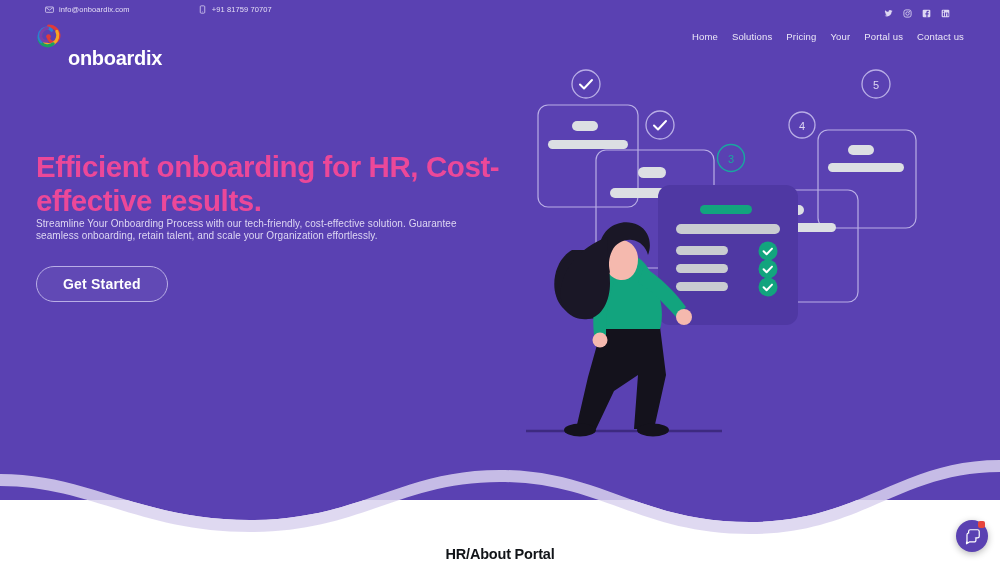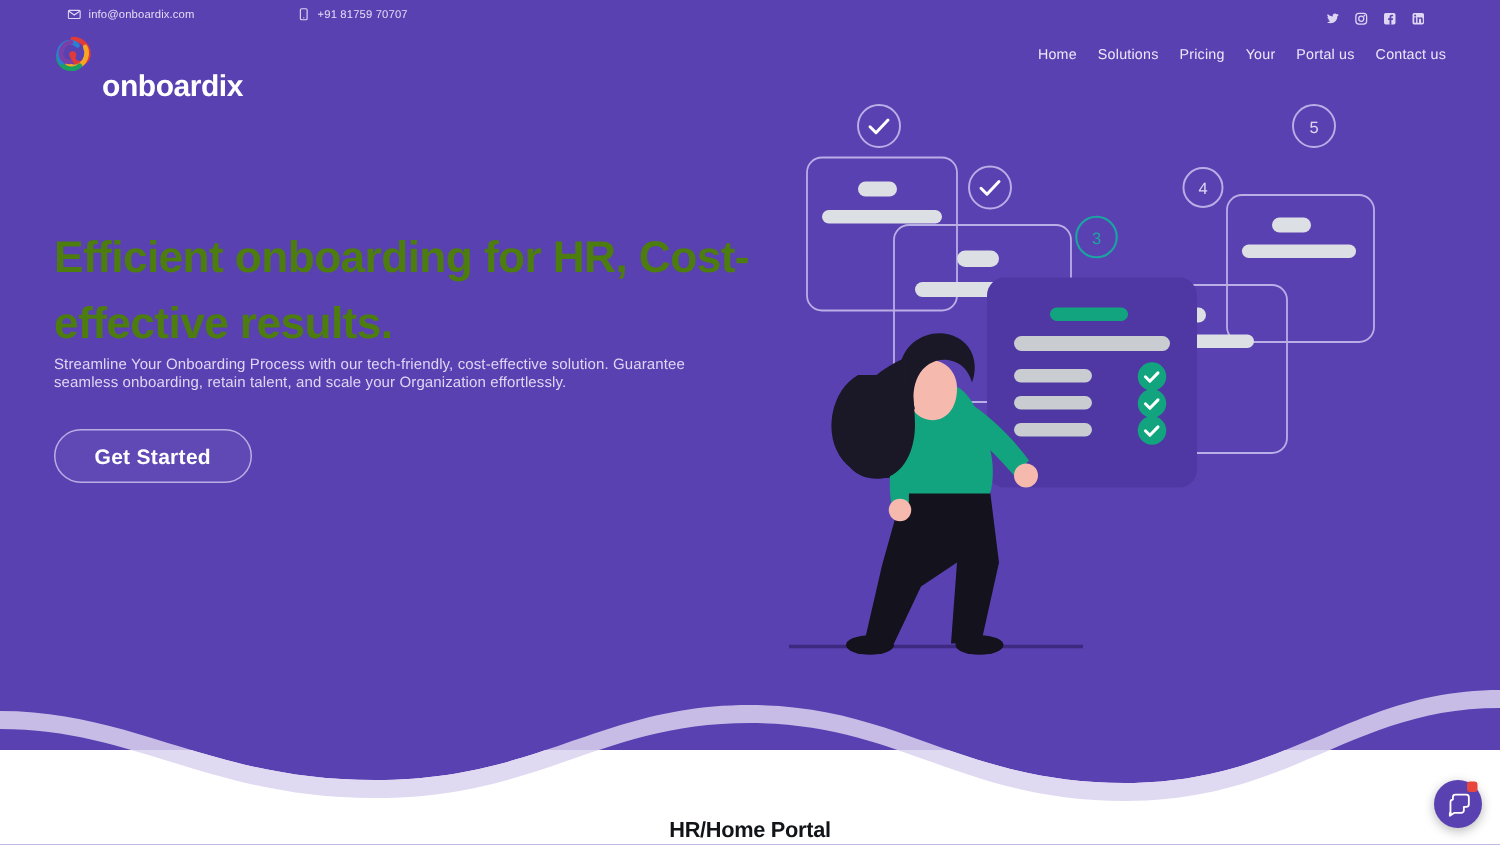--- a/index.html
+++ b/index.html
@@ -44,21 +44,21 @@
     font-size:20px; font-weight:bold; color:#fff; letter-spacing:-0.3px;margin-top:45px;
   }
   .nav{ display:flex; align-items:center; gap:14px; }
   .nav a{
     font-size:9.5px; color:#ece8f8; text-decoration:none; letter-spacing:.15px;
   }
 
   
   .hero-text{ position:absolute; left:36px; top:150px; width:480px; }
   .hero-title{
-    font-size:29.5px; line-height:44px; font-weight:bold; color:#4d7c0f;
+    font-size:29.5px; line-height:34px; font-weight:bold; color:#ec4899;
     letter-spacing:-0.4px;
   }
   .hero-sub{
     font-size:10px; line-height:12px; color:#ded7f3;
     width:455px; letter-spacing:.08px;
   }
   .cta{
     margin-top:24px; display:inline-block;
     padding:9px 26px; border:1.3px solid #b9aee6; border-radius:18px;
     background:rgba(255,255,255,0.045);
@@ -256,21 +256,21 @@
     <g>
       <circle cx="292" cy="80" r="13" fill="none" stroke="#b9aee6" stroke-width="1.3"></circle>
       <text x="292" y="84.5" text-anchor="middle" font-family="Liberation Sans, sans-serif" font-size="11" fill="#ded7f3">4</text>
     </g>
     <g>
       <circle cx="366" cy="39" r="14" fill="none" stroke="#b9aee6" stroke-width="1.3"></circle>
       <text x="366" y="43.5" text-anchor="middle" font-family="Liberation Sans, sans-serif" font-size="11" fill="#ded7f3">5</text>
     </g>
   </svg>
 
-  <div class="section-title">HR/Home Portal</div>
+  <div class="section-title">HR/About Portal</div>
 
   <div class="chat">
     <svg width="17" height="17" viewBox="0 0 24 24">
       <rect x="6.5" y="2.5" width="15" height="11.5" rx="2.4" fill="none" stroke="#ffffff" stroke-width="1.7"></rect>
       <path d="M16.8,14.2 v3.1 a2.4,2.4 0 0 1 -2.4,2.4 H7.6 L3.6,22.3 V19.7 H4.5 a2.4,2.4 0 0 1 -0.3,-1.2 V9.6 a2.4,2.4 0 0 1 2.4,-2.4 h0" fill="#5a41b2" stroke="#ffffff" stroke-width="1.7" stroke-linejoin="round"></path>
     </svg>
     <span class="chat-badge"></span>
   </div>
 
 </div>

